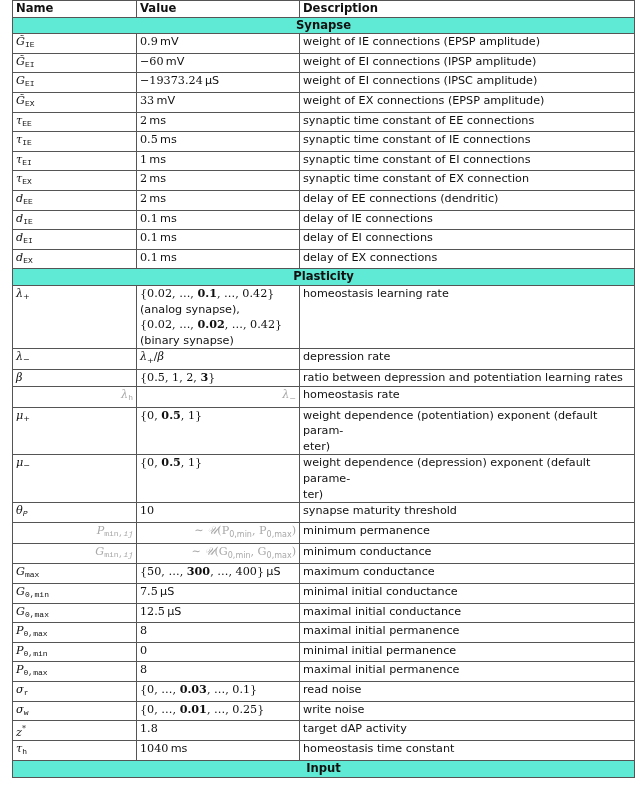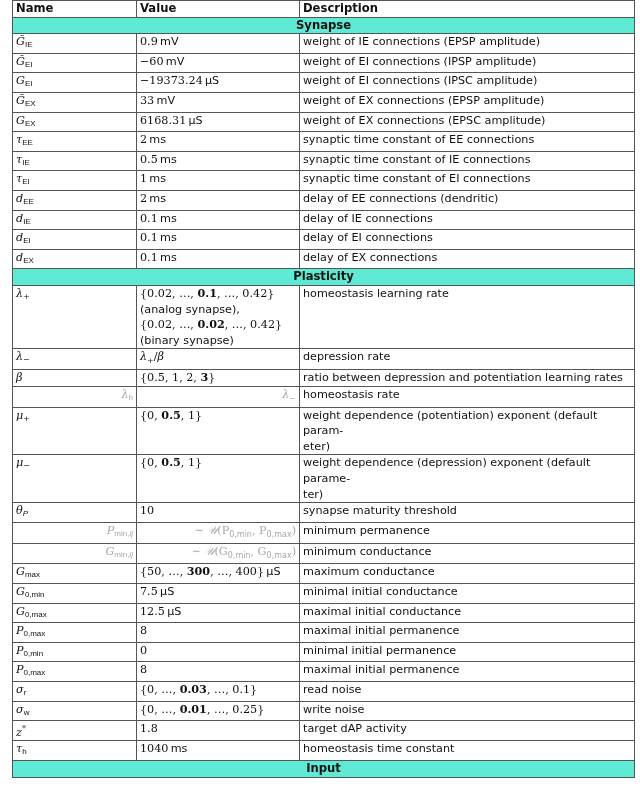--- a/index.html
+++ b/index.html
@@ -20,21 +20,21 @@
   .tbl tr.section td {
     background:#5eead4; text-align:center; font-weight:bold; font-size:11.6px;
   }
   .tbl td.desc { white-space:normal; }
   .tbl td.val, .tbl td.name { font-family:"DejaVu Serif", serif; }
   .tbl td.val .unit { font-family:"DejaVu Sans", sans-serif; }
   .tbl td.multi { white-space:normal; }
   .tbl td.multi .txt { font-family:"DejaVu Sans", sans-serif; }
   .tbl tr.grey td.name, .tbl tr.grey td.val { color:#a8a8a8;text-align:right; }
   .name i { font-style:italic; }
-  .name sub { font-family:Liberation Sans, sans-serif; font-size:8px; font-style:normal; vertical-align:-2px; }
+  .name sub { font-family:Liberation Mono, monospace; font-size:8px; font-style:normal; vertical-align:-2px; }
   .name sup { font-size:8px; }
   .caption {
     position:absolute; left:4px; top:806px; width:636px; height:6px; overflow:hidden;
     font-family:"DejaVu Sans", sans-serif; font-size:11px; color:#111; line-height:14px;
   }
 </style>
 </head>
 <body>
 
 <table class="tbl">
@@ -68,38 +68,38 @@
         <td class="name"><i>G</i><sub>EI</sub></td>
         <td class="val">−19373.24 <span class="unit">μS</span></td>
         <td class="desc">weight of EI connections (IPSC amplitude)</td>
       </tr>
       <tr>
         <td class="name"><i>G̃</i><sub>EX</sub></td>
         <td class="val">33 <span class="unit">mV</span></td>
         <td class="desc">weight of EX connections (EPSP amplitude)</td>
       </tr>
       <tr>
-        <td class="name"><i>G</i><sub>EX</sub></td>
-        <td class="val">6168.31 <span class="unit">μS</span></td>
-        <td class="desc">weight of EX connections (EPSC amplitude)</td>
-      </tr>
-      <tr>
         <td class="name"><i>τ</i><sub>EE</sub></td>
         <td class="val">2 <span class="unit">ms</span></td>
         <td class="desc">synaptic time constant of EE connections</td>
       </tr>
       <tr>
         <td class="name"><i>τ</i><sub>IE</sub></td>
         <td class="val">0.5 <span class="unit">ms</span></td>
         <td class="desc">synaptic time constant of IE connections</td>
       </tr>
       <tr>
         <td class="name"><i>τ</i><sub>EI</sub></td>
         <td class="val">1 <span class="unit">ms</span></td>
         <td class="desc">synaptic time constant of EI connections</td>
+      </tr>
+      <tr>
+        <td class="name"><i>τ</i><sub>EX</sub></td>
+        <td class="val">2 <span class="unit">ms</span></td>
+        <td class="desc">synaptic time constant of EX connection</td>
       </tr>
       <tr>
         <td class="name"><i>d</i><sub>EE</sub></td>
         <td class="val">2 <span class="unit">ms</span></td>
         <td class="desc">delay of EE connections (dendritic)</td>
       </tr>
       <tr>
         <td class="name"><i>d</i><sub>IE</sub></td>
         <td class="val">0.1 <span class="unit">ms</span></td>
         <td class="desc">delay of IE connections</td>

